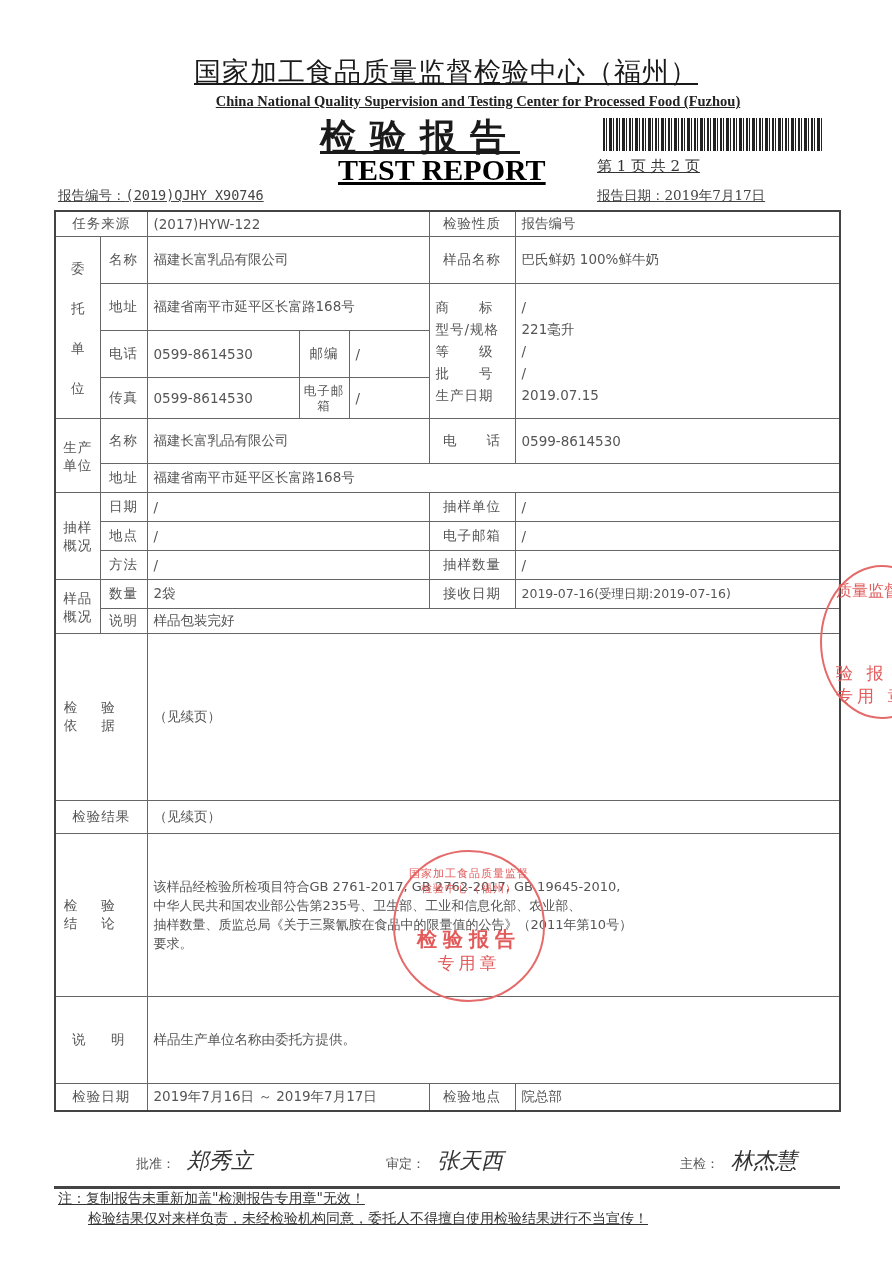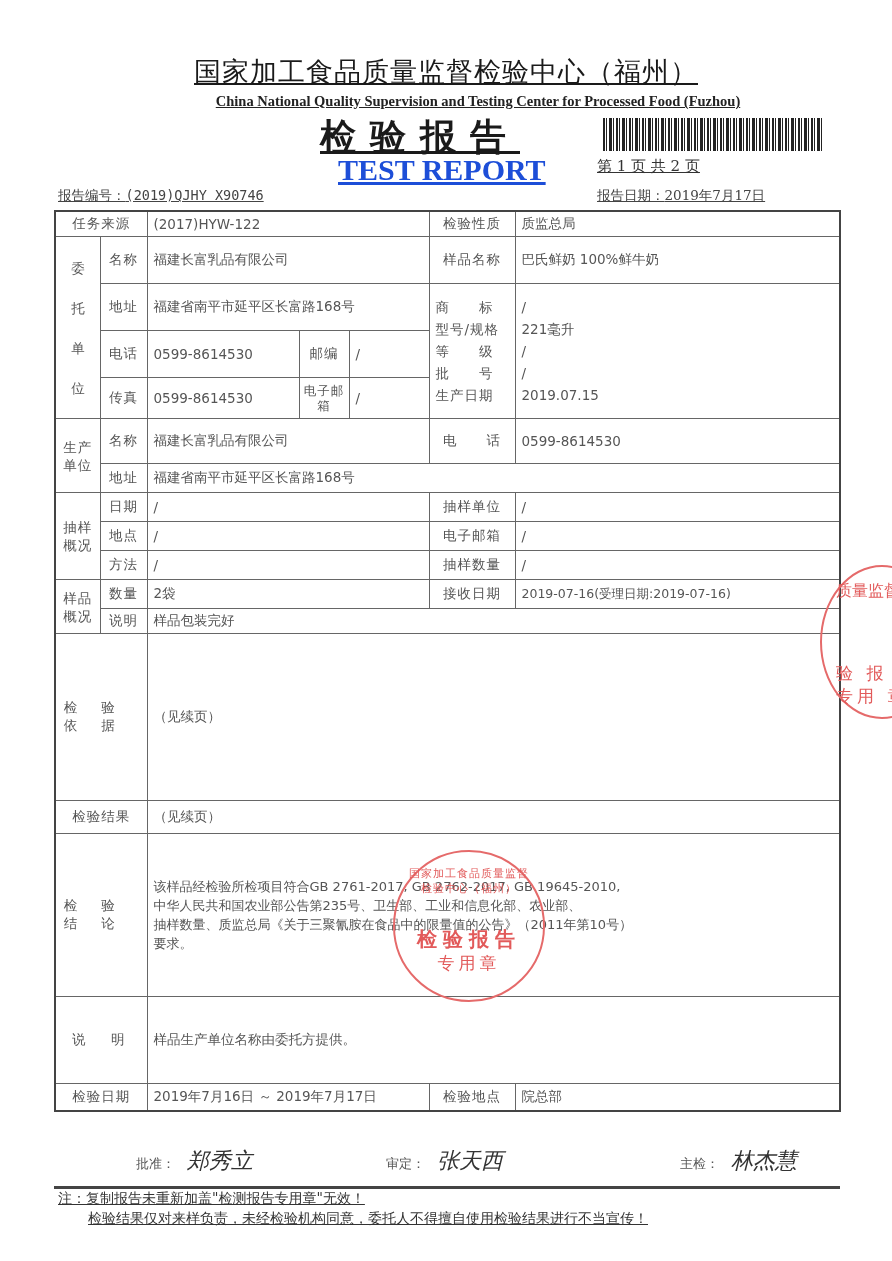--- a/index.html
+++ b/index.html
@@ -2,33 +2,33 @@
 <html><head>
 <meta charset="utf-8">
 <style>
   html, body { margin:0; padding:0; background:#ffffff; }
   body { width:892px; height:1261px; position:relative; overflow:hidden;
          font-family:"DejaVu Serif", "Liberation Serif", serif; color:#222; }
   .abs { position:absolute;text-decoration:underline; }
   .title-cn { left:0; width:892px; top:54px; text-align:center; font-size:27px; letter-spacing:1px; color:#1a1a1a; }
   .title-en { left:0; width:892px; top:93px; text-align:center; font-family:"Liberation Serif", serif; font-weight:bold; font-size:14.5px; color:#222;padding-left:32px; }
   .report-cn { left:320px; top:113px; font-size:36px; letter-spacing:14px; color:#1a1a1a; font-weight:bold; }
-  .report-en { left:338px; top:153px; font-family:"Liberation Serif", serif; font-weight:bold; font-size:30px; color:#1d4ed8; }
+  .report-en { left:338px; top:153px; font-family:"Liberation Serif", serif; font-weight:bold; font-size:30px; color:#000000; }
   .barcode { left:603px; top:118px; width:220px; height:33px;
     background: repeating-linear-gradient(90deg, #222 0 2px, #fff 2px 3px, #222 3px 4px, #fff 4px 6px, #222 6px 9px, #fff 9px 10px, #222 10px 11px, #fff 11px 13px); }
   .page-no { left:597px; top:157px; font-size:15px; color:#333; }
   .report-no { left:58px; top:187px; font-size:13.5px; color:#444; font-family:"DejaVu Sans Mono", monospace; }
   .report-date { left:597px; top:187px; font-size:13.5px; color:#444; }
 
   table.report { position:absolute; left:54px; top:210px; width:785px; border-collapse:collapse; table-layout:fixed; font-size:13.5px; color:#555; }
   table.report td { border:1px solid #666; padding:0 6px; height:24px; vertical-align:middle; font-family:"DejaVu Sans", sans-serif; }
   table.report { border:2px solid #444; }
   .lbl { text-align:center; letter-spacing:1px; }
   .val { font-family:"DejaVu Sans Mono", "DejaVu Sans", monospace; }
-  .vlabel { text-align:right; line-height:32px; }
+  .vlabel { text-align:center; line-height:32px; }
   .stacked { line-height:22px; }
   .stacked div { display:flex; justify-content:space-between; }
 
   .sig-row { left:54px; top:1134px; width:785px; height:50px; font-size:13px; color:#555; }
   .sig { position:absolute; top:12px; }
   .sig .name { font-family:"DejaVu Serif", serif; font-style:italic; font-size:22px; color:#333; margin-left:12px; }
   .sep { left:54px; top:1186px; width:786px; height:3px; background:#444; }
   .note1 { left:58px; top:1190px; font-size:14px; color:#333; }
   .note2 { left:88px; top:1210px; font-size:14px; color:#333; }
 
@@ -66,21 +66,21 @@
       <col style="width:50px">
       <col style="width:80px">
       <col style="width:86px">
       <col style="width:325px">
   </colgroup>
   <tbody>
       <tr>
     <td colspan="2" class="lbl" style="height:24px">任务来源</td>
     <td colspan="3" class="val">(2017)HYW-122</td>
     <td class="lbl">检验性质</td>
-    <td>质监总局</td>
+    <td>报告编号</td>
   </tr>
   <tr>
     <td rowspan="4" class="vlabel">
           <div style="width:14px;margin:0 auto;word-wrap:break-word;line-height:40px">委托单位</div>
         </td>
     <td class="lbl" style="height:46px">名称</td>
     <td colspan="3">福建长富乳品有限公司</td>
     <td class="lbl">样品名称</td>
     <td>巴氏鲜奶 100%鲜牛奶</td>
   </tr>

